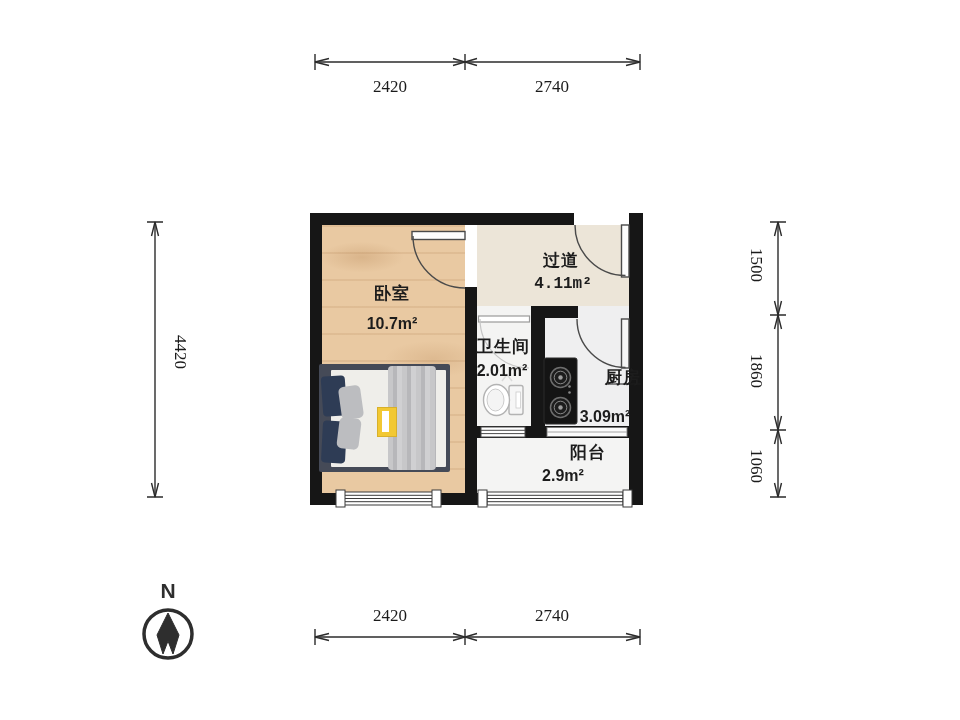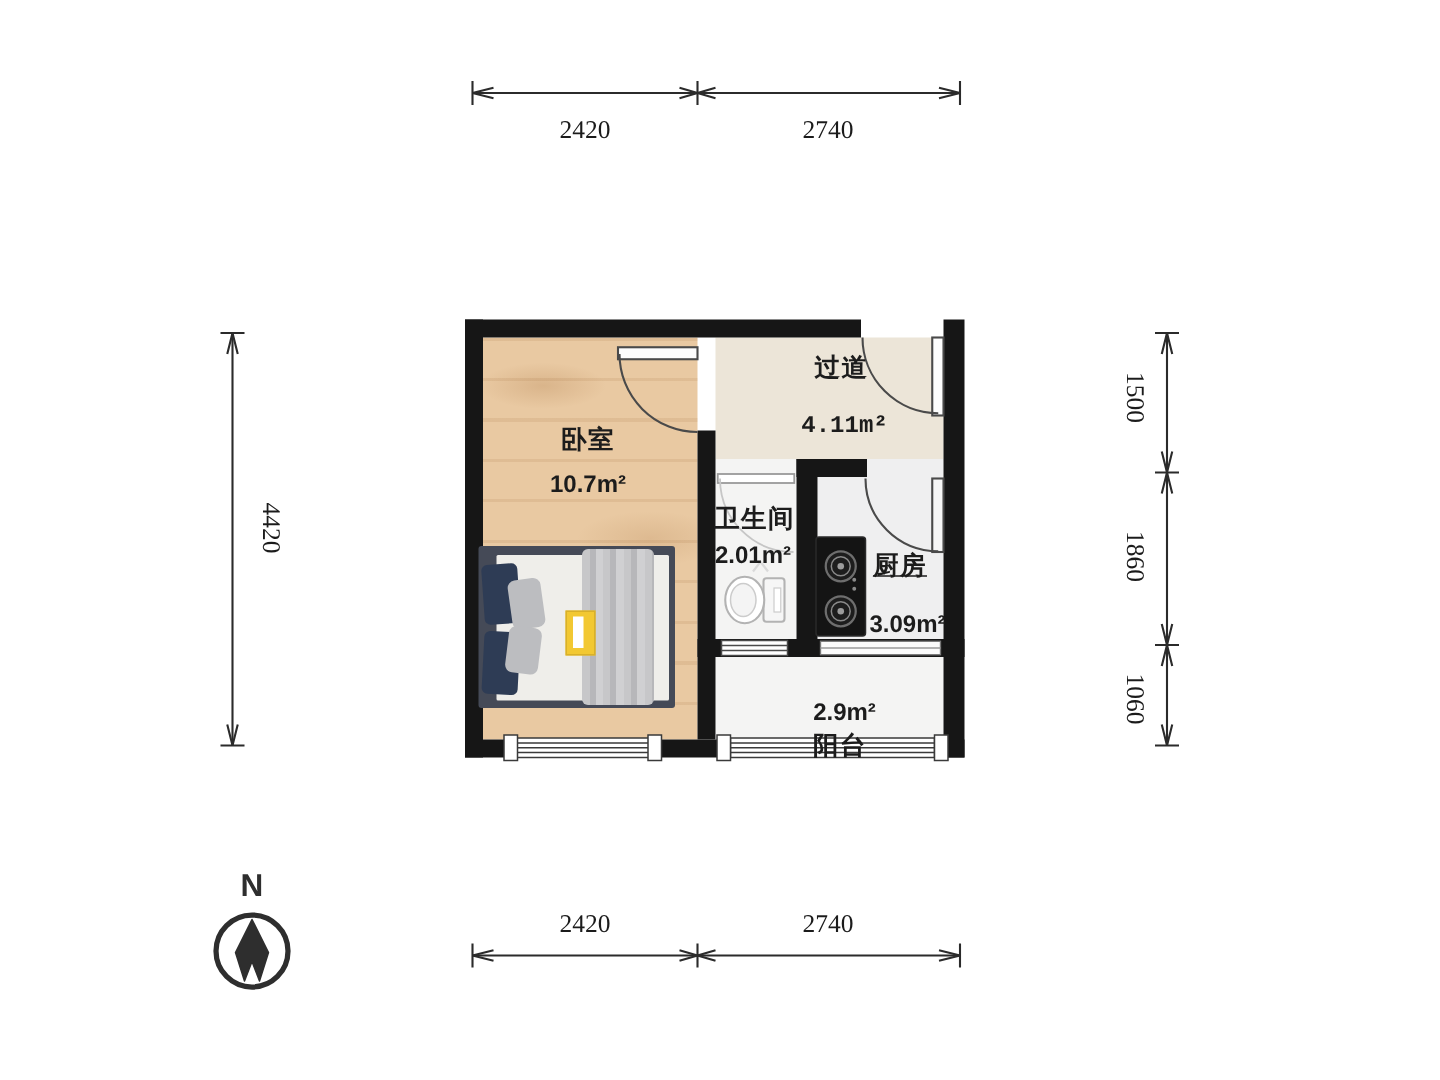--- a/index.html
+++ b/index.html
@@ -161,27 +161,27 @@
     </g>
 
     <g>
       <circle cx="168" cy="634" r="24" fill="#ffffff" stroke="#2e2e2e" stroke-width="3.5"></circle>
       <polygon points="168,613 179,635 173,654 168,641 163,654 157,635" fill="#2e2e2e" stroke="#2e2e2e" stroke-width="1" stroke-linejoin="round"></polygon>
     </g>
   </svg>
 
   <div class="room-label" style="left:392px;top:293px;">卧室</div>
   <div class="area-label" style="left:392px;top:324px;">10.7m²</div>
-  <div class="room-label" style="left:561px;top:245px;">过道</div>
+  <div class="room-label" style="left:561px;top:260px;">过道</div>
   <div class="area-label" style="left:563px;top:284px;font-family:Liberation Mono, monospace;">4.11m²</div>
   <div class="room-label" style="left:503px;top:346px;">卫生间</div>
   <div class="area-label" style="left:502px;top:371px;">2.01m²</div>
-  <div class="room-label" style="left:600px;top:377px;text-decoration:underline;">厨房</div>
+  <div class="room-label" style="left:623px;top:377px;text-decoration:underline;">厨房</div>
   <div class="area-label" style="left:605px;top:417px;">3.09m²</div>
-  <div class="room-label" style="left:560px;top:452px;margin-top:45px;">阳台</div>
+  <div class="room-label" style="left:588px;top:452px;">阳台</div>
   <div class="area-label" style="left:563px;top:476px;">2.9m²</div>
 
   <div class="dim-label" style="left:390px;top:87px;">2420</div>
   <div class="dim-label" style="left:552px;top:87px;">2740</div>
   <div class="dim-label" style="left:390px;top:616px;">2420</div>
   <div class="dim-label" style="left:552px;top:616px;">2740</div>
   <div class="dim-label vert" style="left:180px;top:352px;">4420</div>
   <div class="dim-label vert" style="left:756px;top:265px;">1500</div>
   <div class="dim-label vert" style="left:756px;top:371px;">1860</div>
   <div class="dim-label vert" style="left:756px;top:466px;">1060</div>

